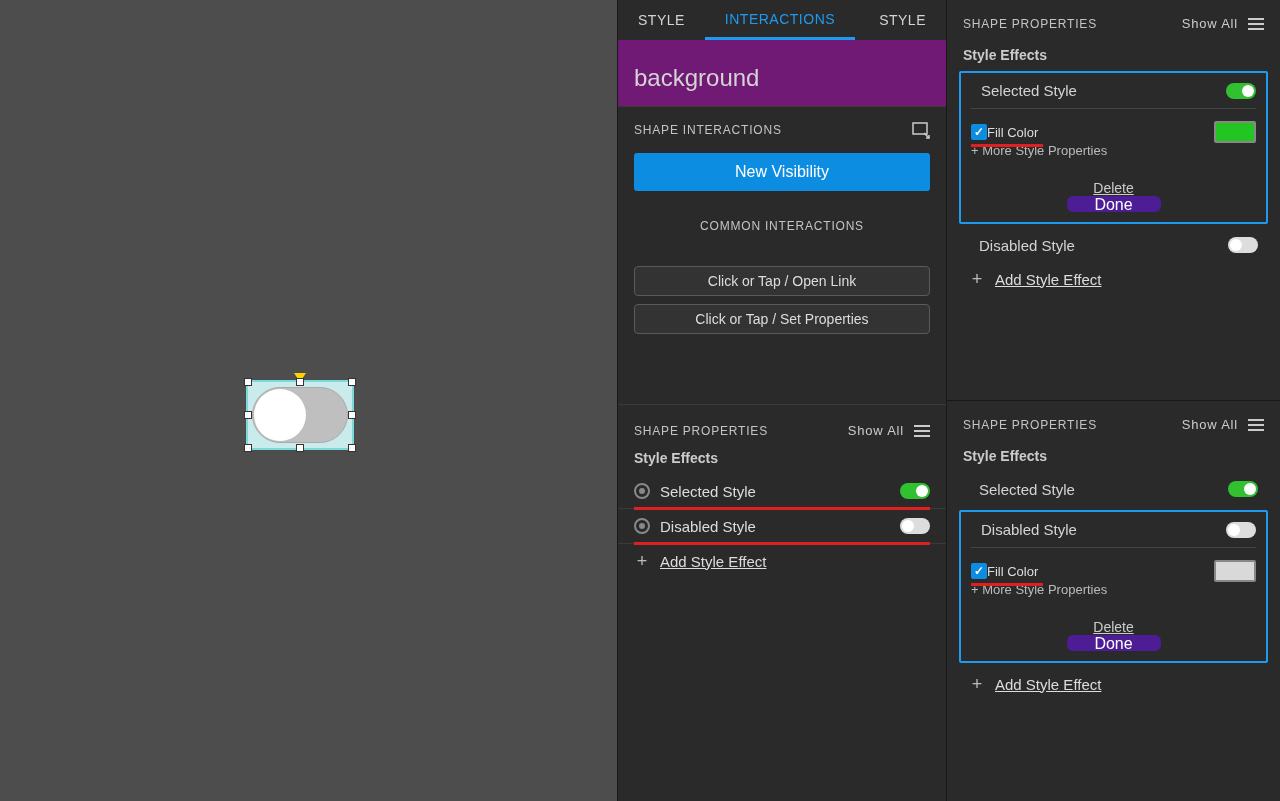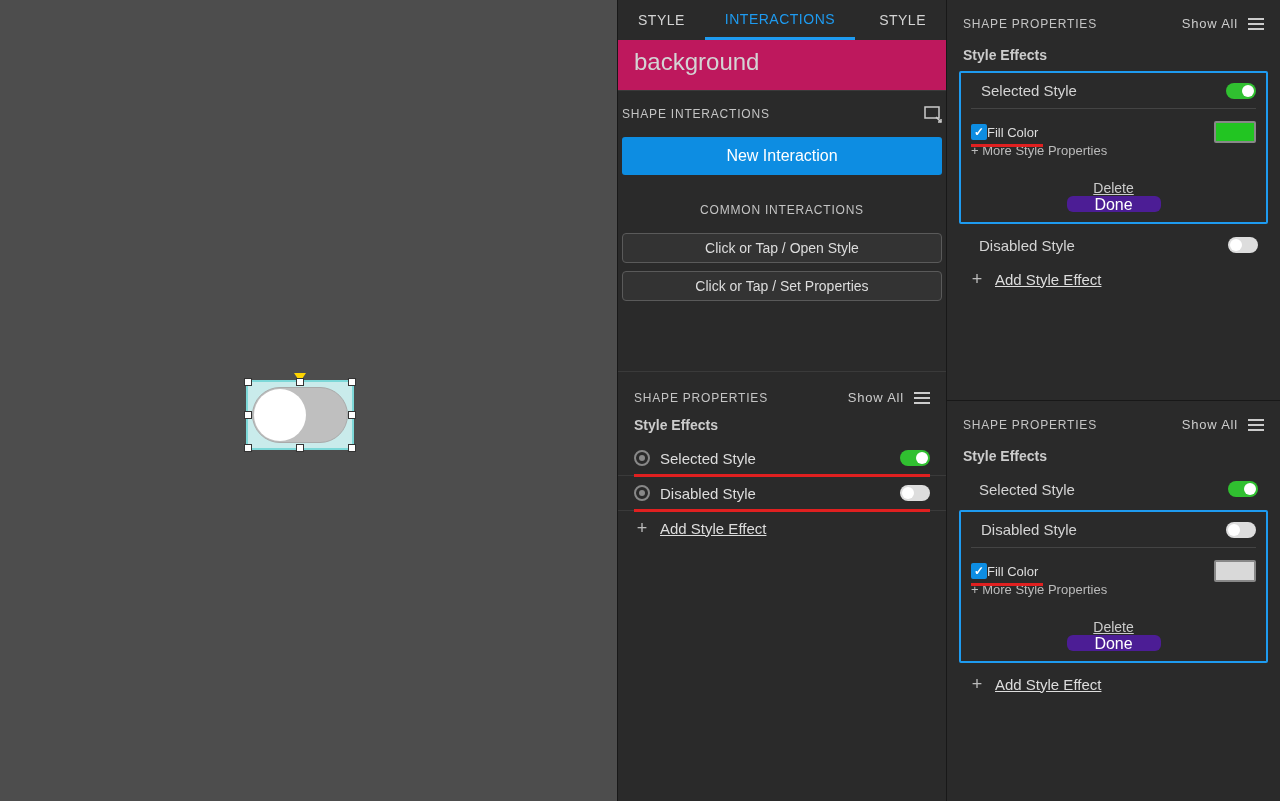--- a/index.html
+++ b/index.html
@@ -71,41 +71,41 @@
   .tabs {
     display:flex; height:40px; align-items:stretch; background:#2a2a2a;
   }
   .tab {
     padding:0 20px; display:flex; align-items:center; font-size:14px; letter-spacing:0.5px;
     cursor:pointer; color:#d4d4d4;
   }
   .tab.active { color:#1e9bf0; border-bottom:3px solid #1e9bf0; }
   .tab-spacer { flex:1; }
   .obj-name {
-    font-size:24px; color:#d4d4d4; padding:8px 16px 14px;
-    border-bottom:1px solid #3a3a3a; background:#be185d;
+    font-size:24px; color:#d4d4d4; padding:24px 16px 14px;
+    border-bottom:1px solid #3a3a3a; background:#701a75;
   }
   .section {
-    padding:14px 4px;
+    padding:14px 16px;
   }
   .sec-title-row {
     display:flex; align-items:center; justify-content:space-between;
     font-size:12px; letter-spacing:0.8px; color:#c4c4c4;
   }
   .sec-title-row .icon {
     width:18px;height:18px;
   }
   .blue-btn {
     width:100%; margin-top:14px; height:38px;
     background:#0d8de2; color:#fff; font-size:16px;
     border:none; border-radius:3px; cursor:pointer;
   }
   .common-int-head {
     text-align:center; font-size:12px; letter-spacing:0.8px; color:#c4c4c4;
-    margin-top:28px; margin-bottom:16px;
+    margin-top:28px; margin-bottom:33px;
   }
   .outline-btn {
     width:100%; height:30px; margin-bottom:8px;
     background:#333; color:#ddd; font-size:14px;
     border:1px solid #5a5a5a; border-radius:4px; cursor:pointer;
   }
   .gap { height:48px; }
   .shape-prop-sec { border-top:1px solid #3a3a3a; padding:18px 16px 8px;}
   .showall { font-size:13px; color:#ccc; display:flex; align-items:center; gap:10px;}
   .menu-icon { display:inline-flex; flex-direction:column; gap:3px;}
@@ -197,23 +197,23 @@
     <div class="sec-title-row">
       <span>SHAPE INTERACTIONS</span>
       <span class="icon">
         <svg viewBox="0 0 18 18">
             <rect x="1" y="2" width="14" height="11" fill="none" stroke="#ccc" stroke-width="1.5"></rect>
             <path d="M12 12 l5 5" stroke="#ccc" stroke-width="1.5"></path>
             <path d="M14 17 l3 0 l0 -3" fill="none" stroke="#ccc" stroke-width="1.5"></path>
           </svg>
       </span>
     </div>
-    <button class="blue-btn">New Interaction</button>
+    <button class="blue-btn">New Visibility</button>
     <div class="common-int-head">COMMON INTERACTIONS</div>
-    <button class="outline-btn">Click or Tap / Open Style</button>
+    <button class="outline-btn">Click or Tap / Open Link</button>
     <button class="outline-btn">Click or Tap / Set Properties</button>
   </div>
 
   <div class="gap"></div>
 
   <div class="shape-prop-sec">
     <div class="sec-title-row">
       <span>SHAPE PROPERTIES</span>
       <span class="showall">
         <span>Show All</span>

